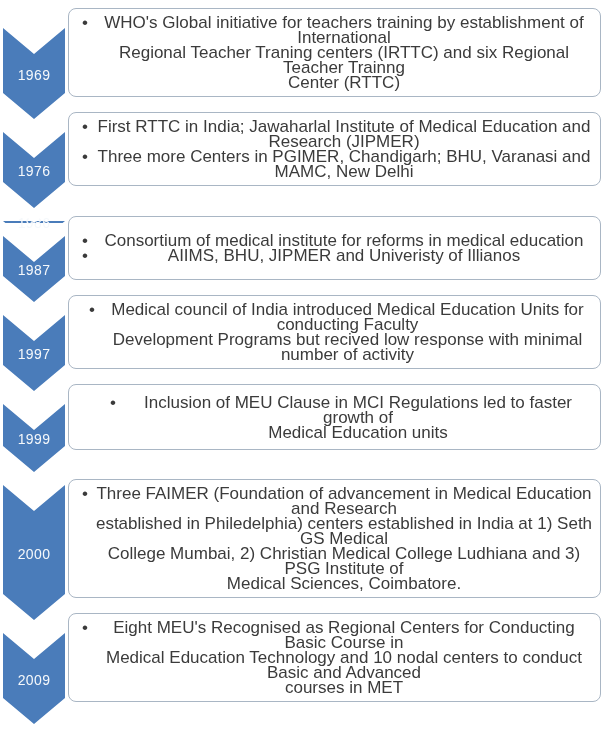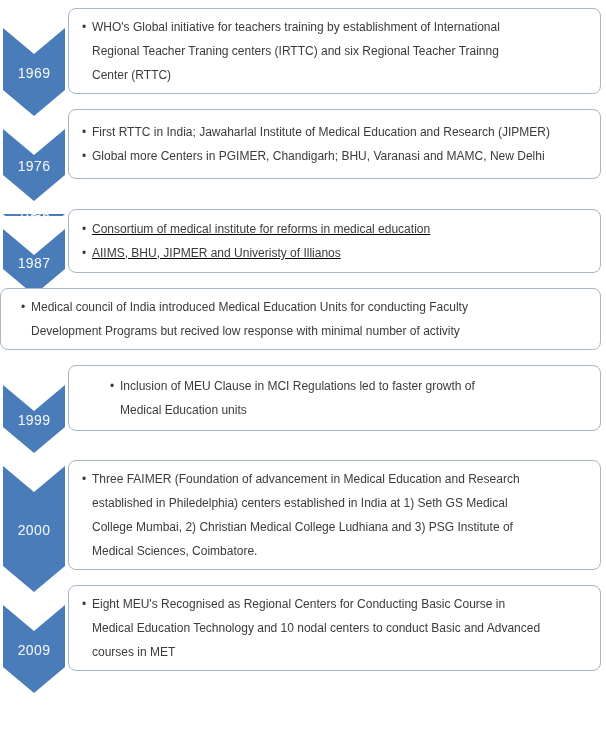--- a/index.html
+++ b/index.html
@@ -52,38 +52,39 @@
     background:#ffffff;
     border:1px solid var(--box-border);
     border-radius:8px;
     padding:6px 4px 6px 13px;
     display:flex;
     align-items:center;
   }
   .row1 .box{min-height:74px;}
   .row2 .box{min-height:70px;}
   .row3 .box{min-height:74px;}
-  .row4 .box{min-height:64px;text-decoration:underline;}
+  .row4 .box{min-height:64px;}
   .row5 .box{min-height:58px;padding-left:20px;}
   .row6 .box{min-height:66px;padding-left:41px;}
   .row7 .box{min-height:109px;margin-top:14px;}
   .row8 .box{min-height:63px;}
   ul.bullets{
     margin:0;
     padding:0;
     list-style:none;
     width:100%;
   }
   ul.bullets li{
     position:relative;
     padding-left:10px;
-    font-size:12px;
-    line-height:24px;
+    font-size:17px;
+    line-height:15px;
     color:var(--text-color);
     white-space:pre-line;
+    text-align:center;
   }
   ul.bullets li::before{
     content:"\2022";
     position:absolute;
     left:0;
     top:0;
     color:var(--text-color);
   }
 </style>
 </head>
@@ -108,21 +109,21 @@
 
   <div class="row row2">
     <div class="chev-col">
       <div class="chevron">
         <span class="year">1976</span>
       </div>
     </div>
     <div class="box">
       <ul class="bullets">
         <li>First RTTC in India; Jawaharlal Institute of Medical Education and Research (JIPMER)</li>
-        <li>Global more Centers in PGIMER, Chandigarh; BHU, Varanasi and MAMC, New Delhi</li>
+        <li>Three more Centers in PGIMER, Chandigarh; BHU, Varanasi and MAMC, New Delhi</li>
       </ul>
     </div>
   </div>
 
   <div class="row row3">
     <div class="chev-col">
       <div class="chevron">
         <span class="year">1986</span>
       </div>
     </div>
@@ -136,20 +137,25 @@
     </div>
     <div class="box">
       <ul class="bullets">
         <li>Consortium of medical institute for reforms in medical education</li>
         <li>AIIMS, BHU, JIPMER and Univeristy of Illianos</li>
       </ul>
     </div>
   </div>
 
   <div class="row row5">
+    <div class="chev-col">
+      <div class="chevron">
+        <span class="year">1997</span>
+      </div>
+    </div>
     <div class="box">
       <ul class="bullets">
         <li>Medical council of India introduced Medical Education Units for conducting Faculty
 Development Programs but recived low response with minimal number of activity</li>
       </ul>
     </div>
   </div>
 
   <div class="row row6">
     <div class="chev-col">

